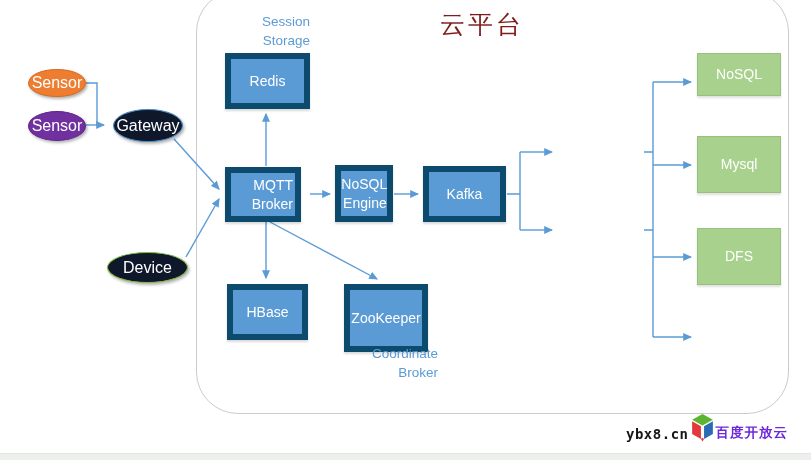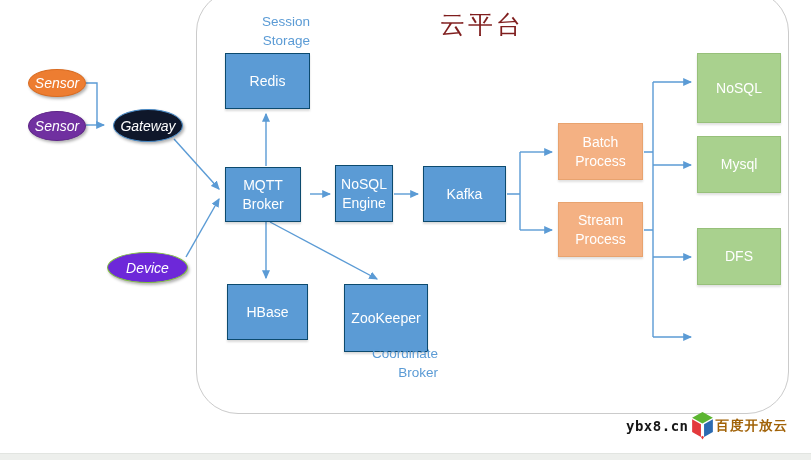--- a/index.html
+++ b/index.html
@@ -14,46 +14,45 @@
   .title {
     position:absolute; left:440px; top:8px; width:140px;
     color:#7f1d1d; font-size:25px; letter-spacing:3px; font-weight:400;
   }
   svg.overlay { position:absolute; left:0; top:0; width:811px; height:460px; }
   .box {
     position:absolute; display:flex; align-items:center; justify-content:center;
     text-align:center; color:#ffffff; font-size:14px; line-height:1.35; padding:2px;
     box-sizing:border-box;
   }
-  .box.blue   { background:#5B9BD5; border:1px solid #0c4a6e; box-shadow:0 2px 2px rgba(0,0,0,0.15); }
+  .box.blue   { background:#5B9BD5; border:6px solid #0c4a6e; box-shadow:0 2px 2px rgba(0,0,0,0.15);text-align:right; }
   .box.orange { background:#F4B183; border:1px solid #e8a36f; box-shadow:0 2px 2px rgba(0,0,0,0.12); }
   .box.green  { background:#A9D18E; border:1px solid #97c07a; box-shadow:0 2px 2px rgba(0,0,0,0.12); }
   .ellipse {
     position:absolute; border-radius:50%; display:flex; align-items:center; justify-content:center;
-    color:#ffffff; font-size:14px; box-shadow:1.5px 2px 3px rgba(0,0,0,0.3);
+    color:#ffffff; font-size:16px; box-shadow:1.5px 2px 3px rgba(0,0,0,0.3);
     box-sizing:border-box;
-    font-style:italic;
   }
   .el-orange { background:#ED7D31; border:1px solid #d96c22; }
   .el-purple { background:#7030A0; border:1px solid #5e2587; }
   .el-blue   { background:#0f172a; border:1px solid #4a8bc6; }
-  .el-green  { background:#6d28d9; border:1px solid #7fbe3e; }
+  .el-green  { background:#0f172a; border:1px solid #7fbe3e; }
   .caption {
     position:absolute; color:#5B9BD5; font-size:13.5px; line-height:1.4;
     text-align:right;
   }
   .watermark {
     position:absolute; left:626px; top:410px; height:32px;
-    display:flex; align-items:center; gap:1px;
+    display:flex; align-items:flex-end; gap:1px;
   }
   .wm-site {
     font-family:"DejaVu Sans Mono", monospace; font-weight:bold;
     font-size:14px; color:#161616; letter-spacing:0.5px;
   }
-  .wm-brand { font-size:13.5px; color:#a16207; font-weight:bold; letter-spacing:1px; }
+  .wm-brand { font-size:13.5px; color:#6d28d9; font-weight:bold; letter-spacing:1px; }
   .bottom-bar {
     position:absolute; left:0; top:453px; width:811px; height:7px;
     background:#edefec; border-top:1px solid #e2e5e1;
   }
 </style>
 </head>
 <body>
 
 <div class="stage">
 
@@ -113,28 +112,22 @@
   <div class="box blue" style="left:423px;top:166px;width:83px;height:56px">
     <span>Kafka</span>
   </div>
   <div class="box blue" style="left:227px;top:284px;width:81px;height:56px">
     <span>HBase</span>
   </div>
   <div class="box blue" style="left:344px;top:284px;width:84px;height:68px">
     <span>ZooKeeper</span>
   </div>
 
-  <div class="box orange" style="left:558px;top:123px;width:85px;height:57px">
-    <span>Batch Process</span>
-  </div>
-  <div class="box orange" style="left:558px;top:202px;width:85px;height:55px">
-    <span>Stream Process</span>
-  </div>
 
-  <div class="box green" style="left:697px;top:53px;width:84px;height:70px">
+  <div class="box green" style="left:697px;top:53px;width:84px;height:43px">
     <span>NoSQL</span>
   </div>
   <div class="box green" style="left:697px;top:136px;width:84px;height:57px">
     <span>Mysql</span>
   </div>
   <div class="box green" style="left:697px;top:228px;width:84px;height:57px">
     <span>DFS</span>
   </div>
 
   <div class="caption" style="left:225px;top:13px;width:85px">Session Storage</div>

